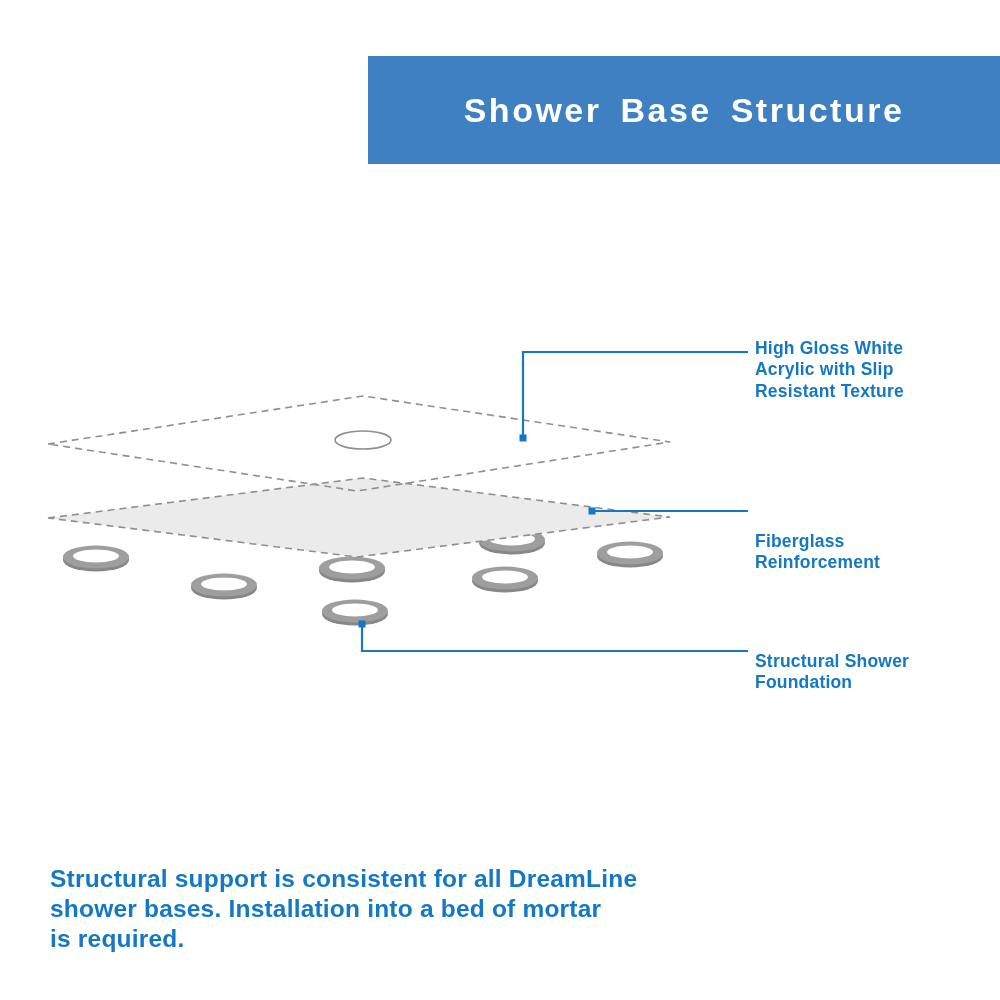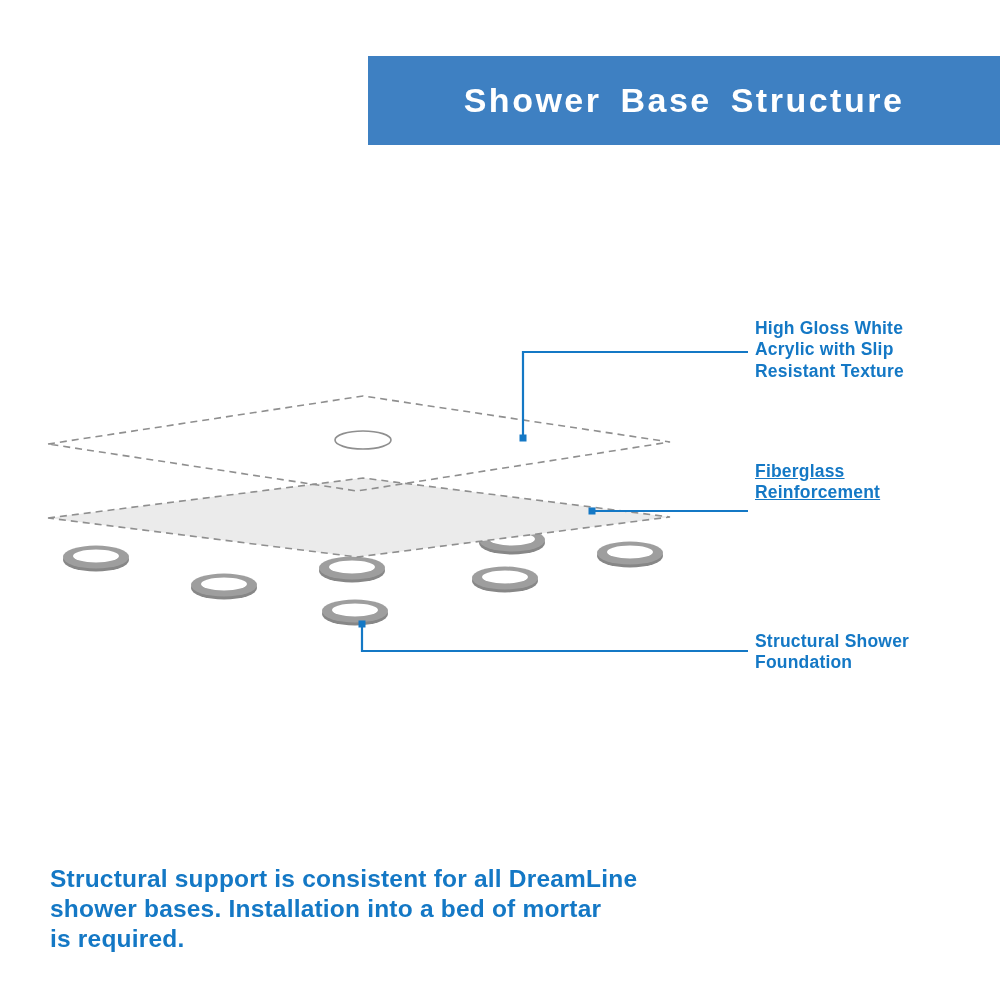--- a/index.html
+++ b/index.html
@@ -11,21 +11,21 @@
     width: 1000px;
     height: 1000px;
     background: #ffffff;
     overflow: hidden;
   }
 
   
   .banner {
     position: absolute;
     left: 368px; top: 56px;
-    width: 632px; height: 89px;
+    width: 632px; height: 108px;
     background: var(--banner-bg, #3e80c2);
     display: flex; align-items: center; justify-content: center; text-align: center;
   }
   .banner-title {
     color: #ffffff;
     font-size: 34px;
     font-weight: bold;
     letter-spacing: 2.5px;
     word-spacing: 7px;
   }
@@ -61,23 +61,24 @@
 
   
   .callout {
     position: absolute;
     color: var(--accent, #1478c5);
     font-weight: bold;
     font-size: 17.5px;
     line-height: 1.22;
     letter-spacing: 0.2px;
     white-space: pre-line;
+    margin-top: 20px;
   }
   .callout-acrylic    { left: 755px; top: 318px; }
-  .callout-fiberglass { left: 755px; top: 461px; text-decoration: underline; }
+  .callout-fiberglass { left: 755px; top: 511px; }
   .callout-foundation { left: 755px; top: 631px; }
 
   
   .footer-text {
     position: absolute;
     left: 50px; top: 864px;
     width: 720px;
     color: var(--accent, #1478c5);
     font-weight: bold;
     font-size: 24.5px;

